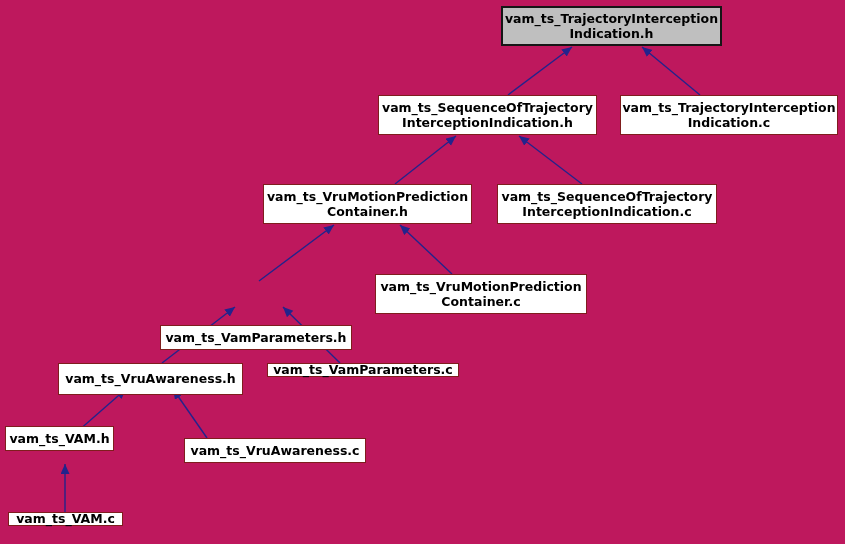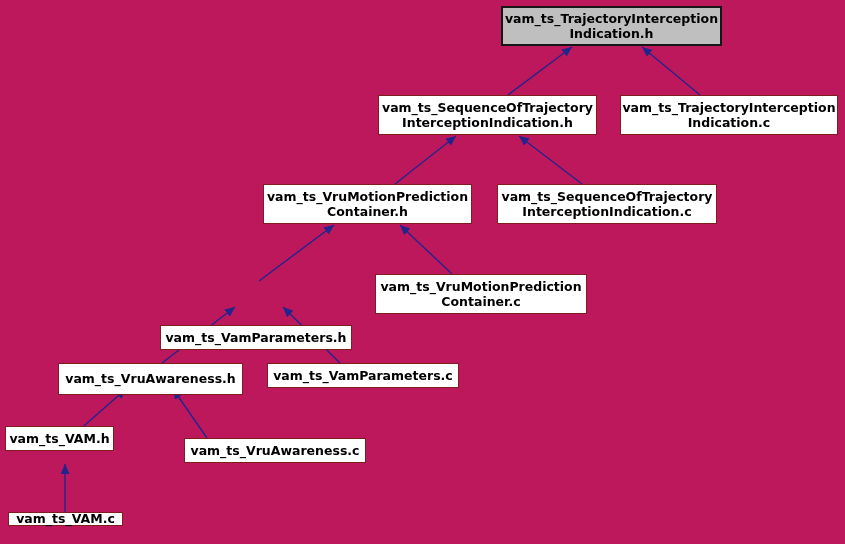--- a/index.html
+++ b/index.html
@@ -78,21 +78,21 @@
   <div class="node" style="left:497px; top:184px; width:220px; height:40px;">vam_ts_SequenceOfTrajectory
 InterceptionIndication.c</div>
 
   <div class="node" style="left:160px; top:281px; width:192px; height:25px;margin-top:44px;">vam_ts_VamParameters.h</div>
 
   <div class="node" style="left:375px; top:274px; width:212px; height:40px;">vam_ts_VruMotionPrediction
 Container.c</div>
 
   <div class="node" style="left:58px; top:363px; width:185px; height:32px;">vam_ts_VruAwareness.h</div>
 
-  <div class="node" style="left:267px; top:363px; width:192px; height:25px;">vam_ts_VamParameters.c</div>
+  <div class="node" style="left:267px; top:363px; width:192px; height:14px;">vam_ts_VamParameters.c</div>
 
   <div class="node" style="left:5px; top:426px; width:109px; height:25px;">vam_ts_VAM.h</div>
 
   <div class="node" style="left:148px; top:438px; width:182px; height:25px;margin-left:36px;">vam_ts_VruAwareness.c</div>
 
   <div class="node" style="left:8px; top:512px; width:115px; height:14px;">vam_ts_VAM.c</div>
 
 </div>
 
 </body></html>

